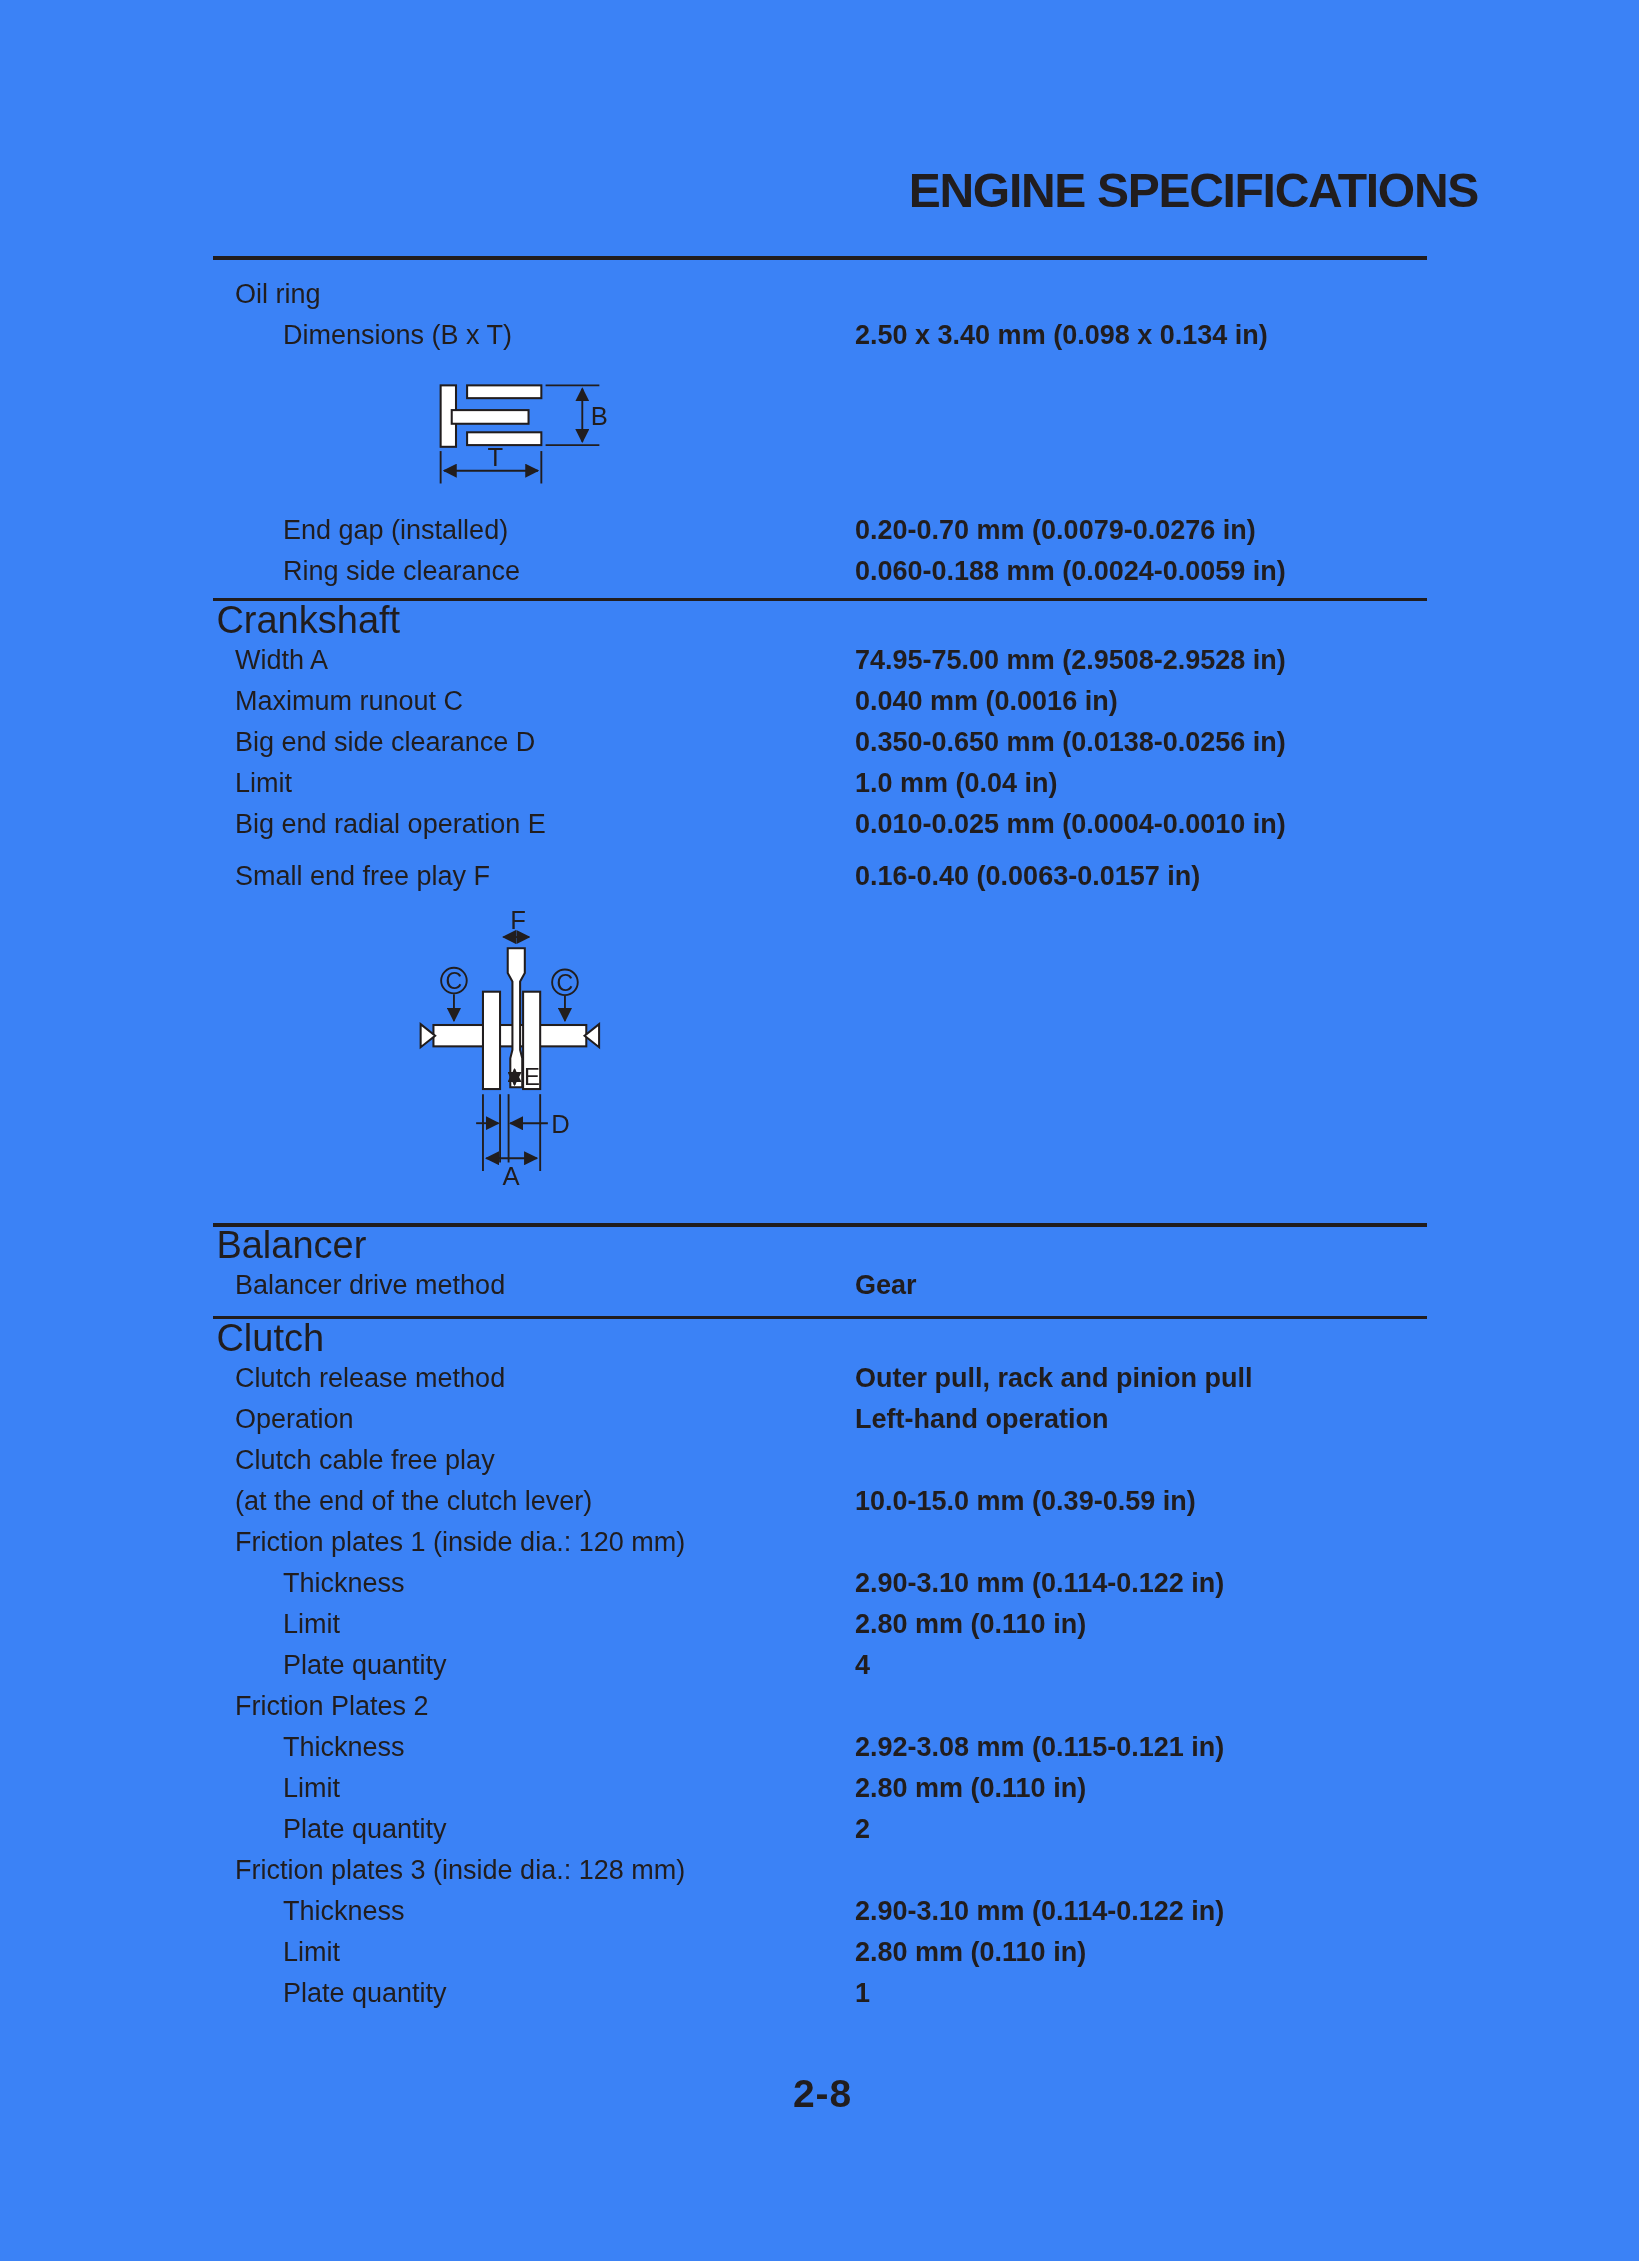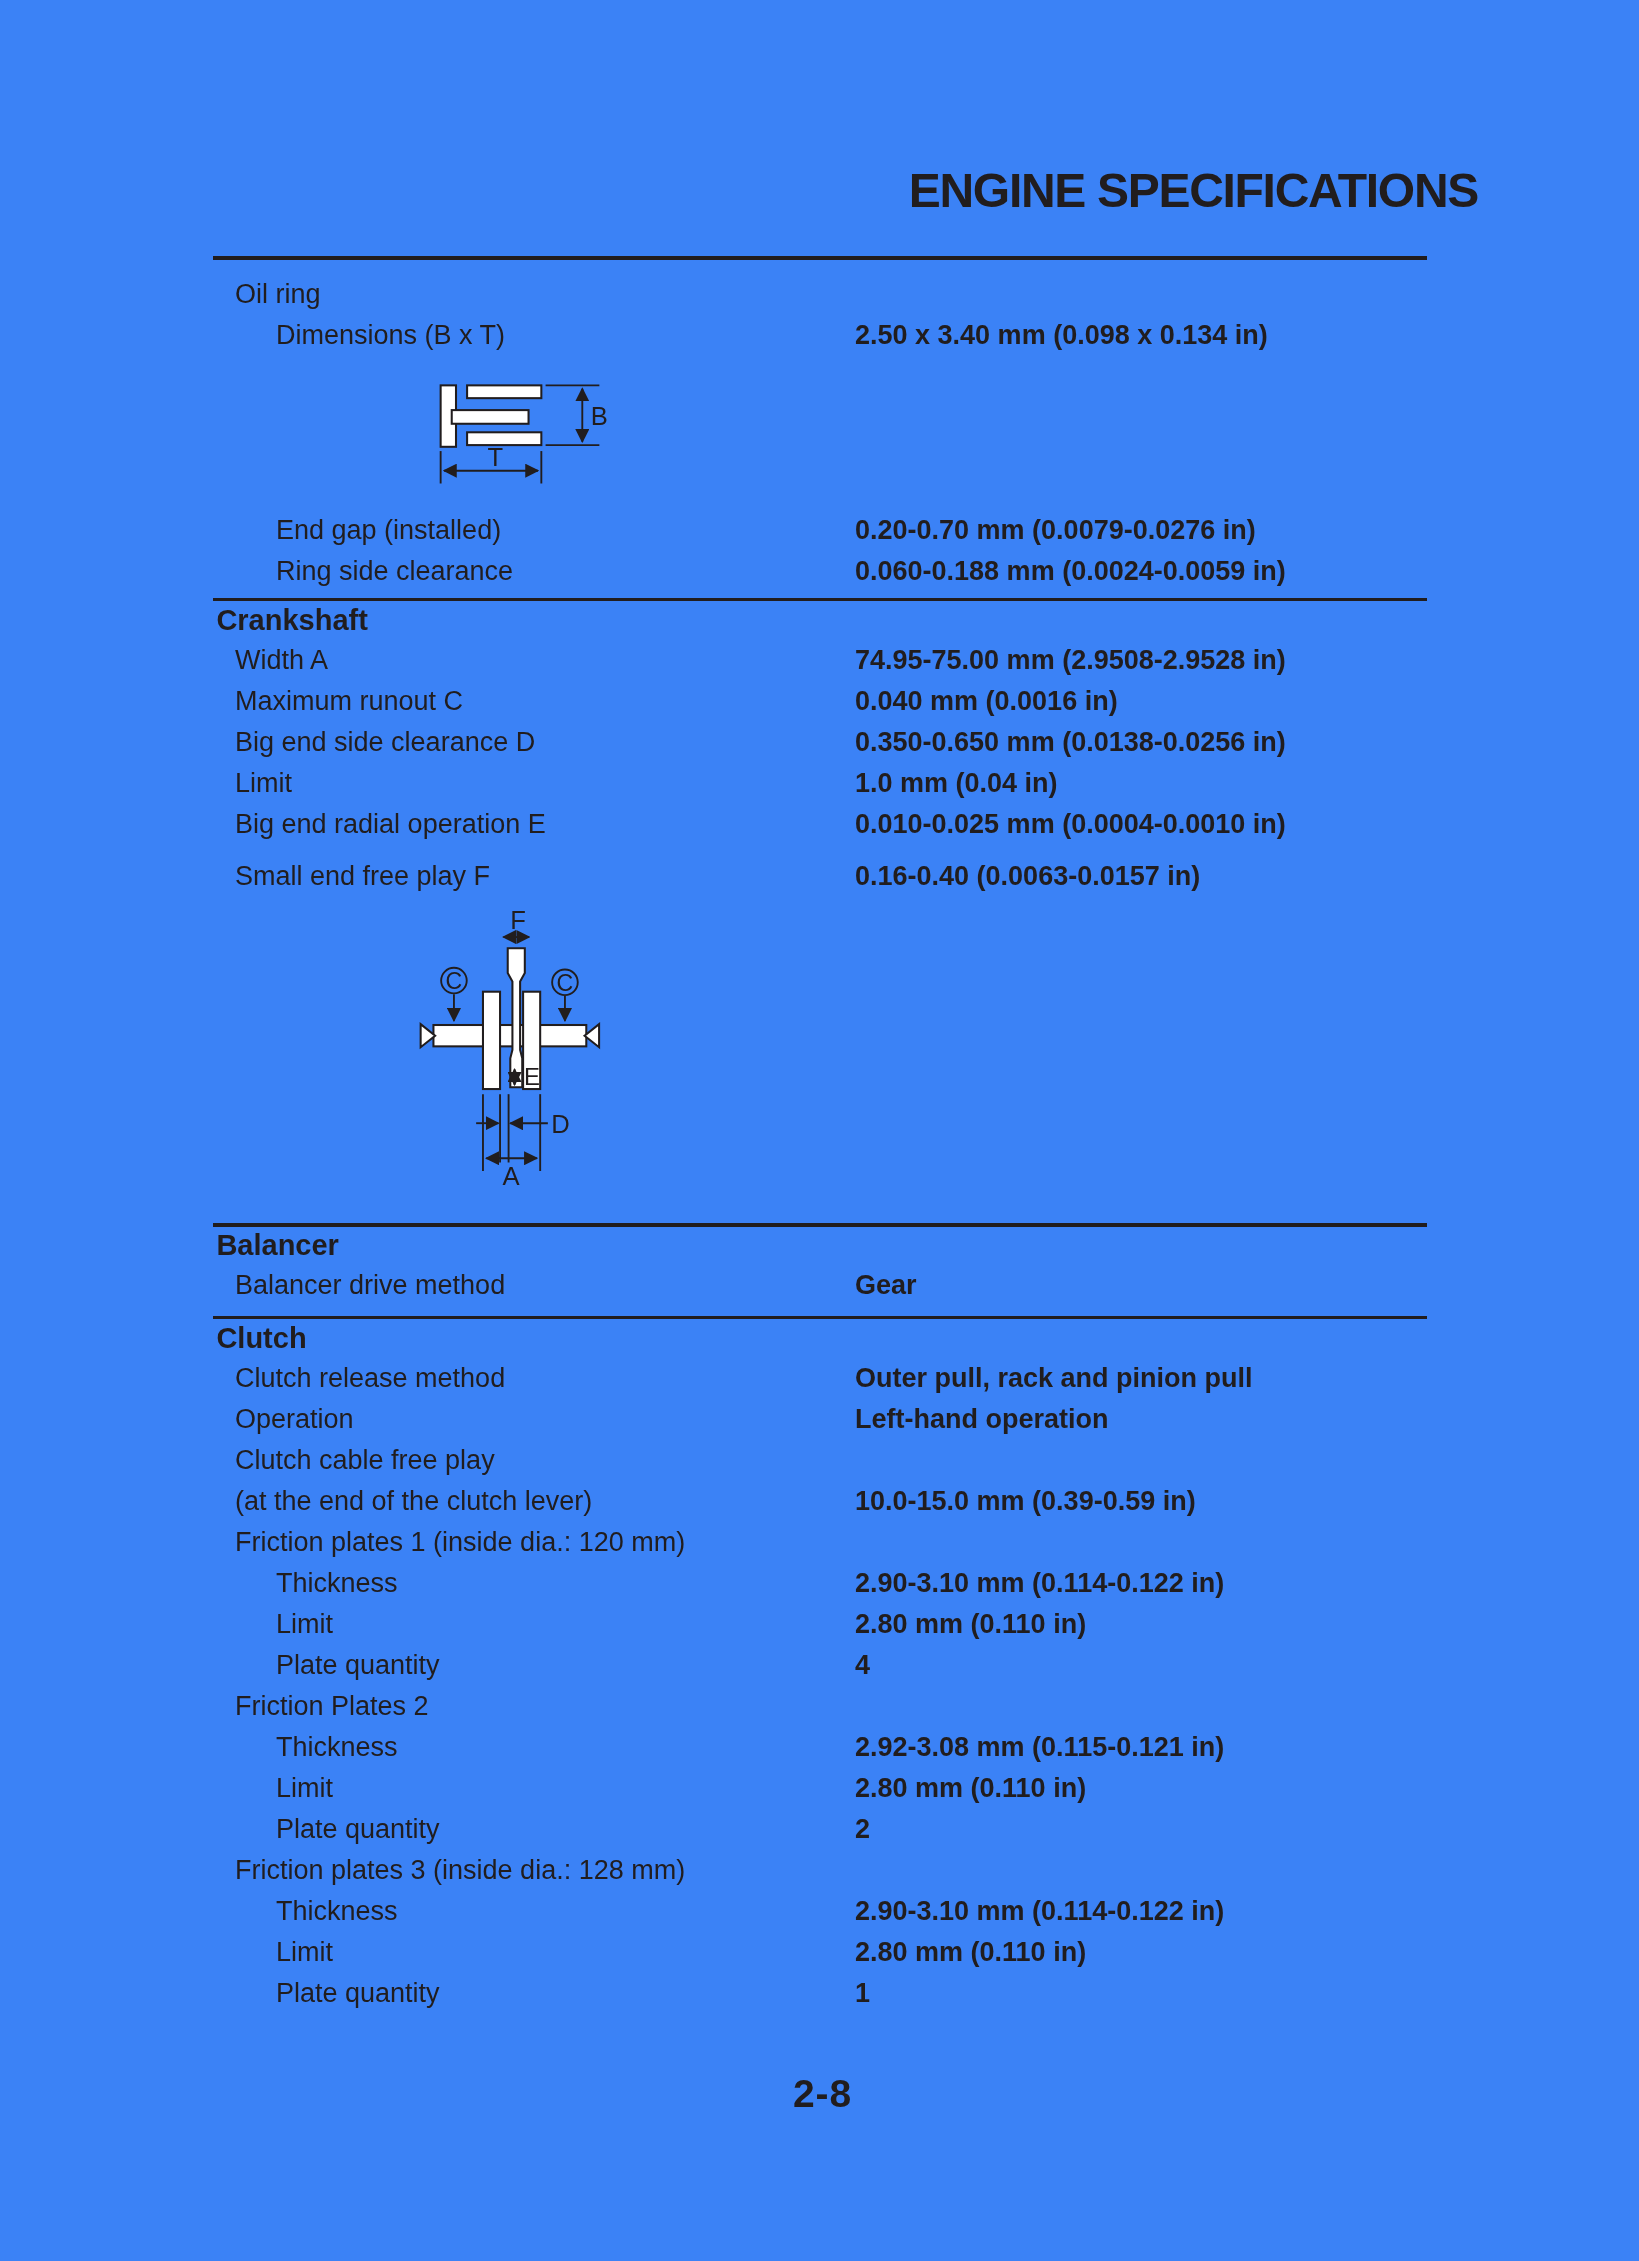--- a/index.html
+++ b/index.html
@@ -14,27 +14,27 @@
   }
   #content{position:absolute;left:213px;top:256px;width:1214px;}
   .rule{height:3.4px;background:#211d1e;}
   .rule.thick{height:4.3px;}
   .rule.r2{margin-top:6px;}
   .rule.r3{margin-top:32px;}
   .rule.r4{margin-top:10.2px;}
   .pad16{height:13.7px;}
   .heading{
     height:38px;display:flex;align-items:center;
-    font-size:29px;font-weight:bold;padding-left:3.4px;white-space:nowrap;
+    font-size:38px;font-weight:normal;padding-left:3.4px;white-space:nowrap;
   }
   .row{position:relative;height:41px;font-size:27px;}
   .row .lbl{position:absolute;top:50%;transform:translateY(-50%);white-space:nowrap;}
   .row .val{position:absolute;left:642px;top:50%;transform:translateY(-50%);white-space:nowrap;font-weight:bold;}
   .row.i1 .lbl{left:22px;}
-  .row.i2 .lbl{left:63px;text-align:right;}
+  .row.i2 .lbl{left:70px;text-align:right;}
   .row.gap{margin-top:11px;}
   .fig{position:relative;}
   .fig.oilring{height:154px;}
   .fig.oilring svg{position:absolute;left:213px;top:14.5px;}
   .fig.crank{height:295px;}
   .fig.crank svg{position:absolute;left:188px;top:0;}
   .pagenum{
     position:absolute;left:793px;top:2072px;
     font-size:39px;font-weight:bold;letter-spacing:0.9px;text-align:right;
   }

